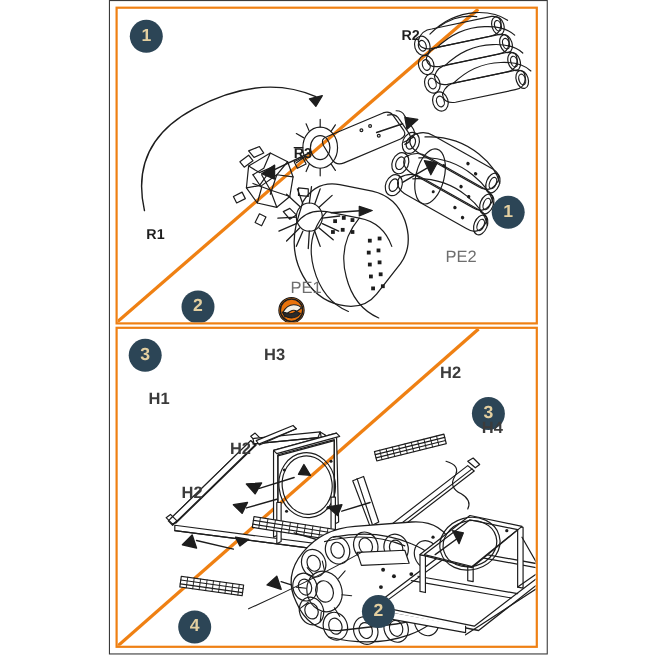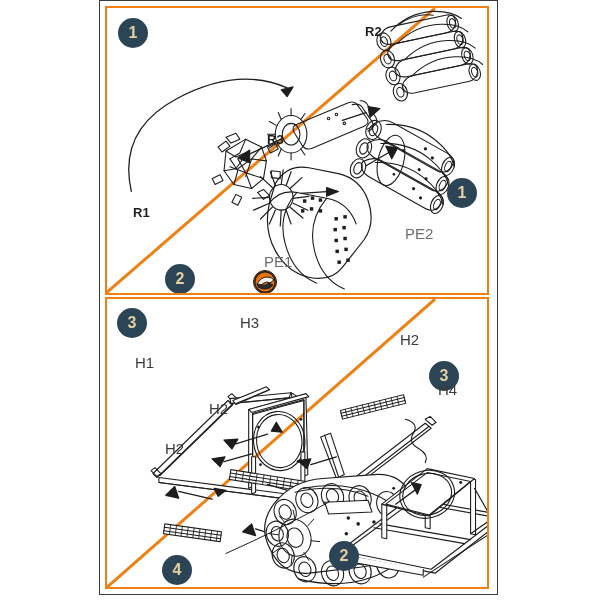--- a/index.html
+++ b/index.html
@@ -32,21 +32,21 @@
     font-size:16px;font-weight:bold;
     display:flex;align-items:center;justify-content:center;
     font-family:"Liberation Sans","DejaVu Sans",sans-serif;
     line-height:1;
   }
 
   
   .lbl{position:absolute;white-space:nowrap;line-height:1;}
   .lbl-bold{font-size:13px;font-weight:bold;color:#1d1d1d;}
   .lbl-grey{font-size:15px;font-weight:normal;color:#6e6e6e;}
-  .lbl-dark{font-size:15px;font-weight:normal;color:#3b3b3b;}
+  .lbl-dark{font-size:15px;font-weight:bold;color:#3b3b3b;}
 
   
   .pe-icon{
     position:absolute;width:22px;height:22px;border-radius:50%;
     background:#e8730d;border:1.5px solid #1d1d1d;
     display:block;overflow:hidden;
   }
 
   .art{position:absolute;left:0;top:0;width:100%;height:100%;
        pointer-events:none;}

